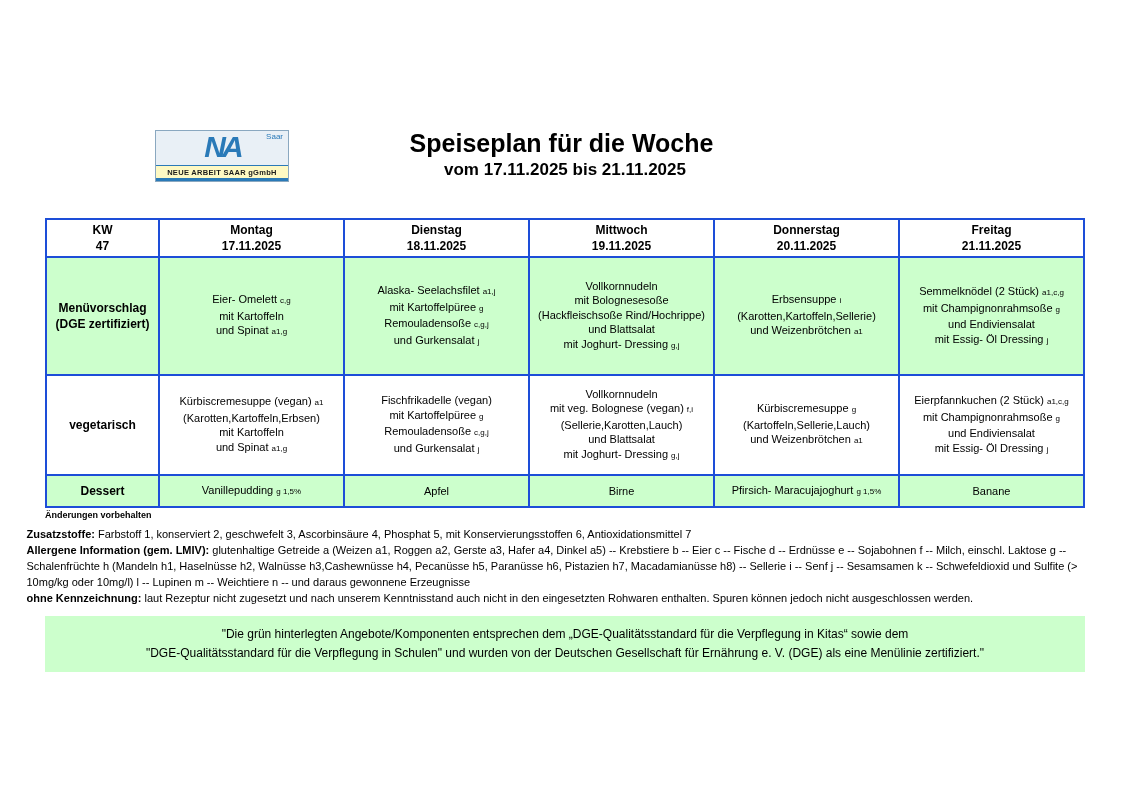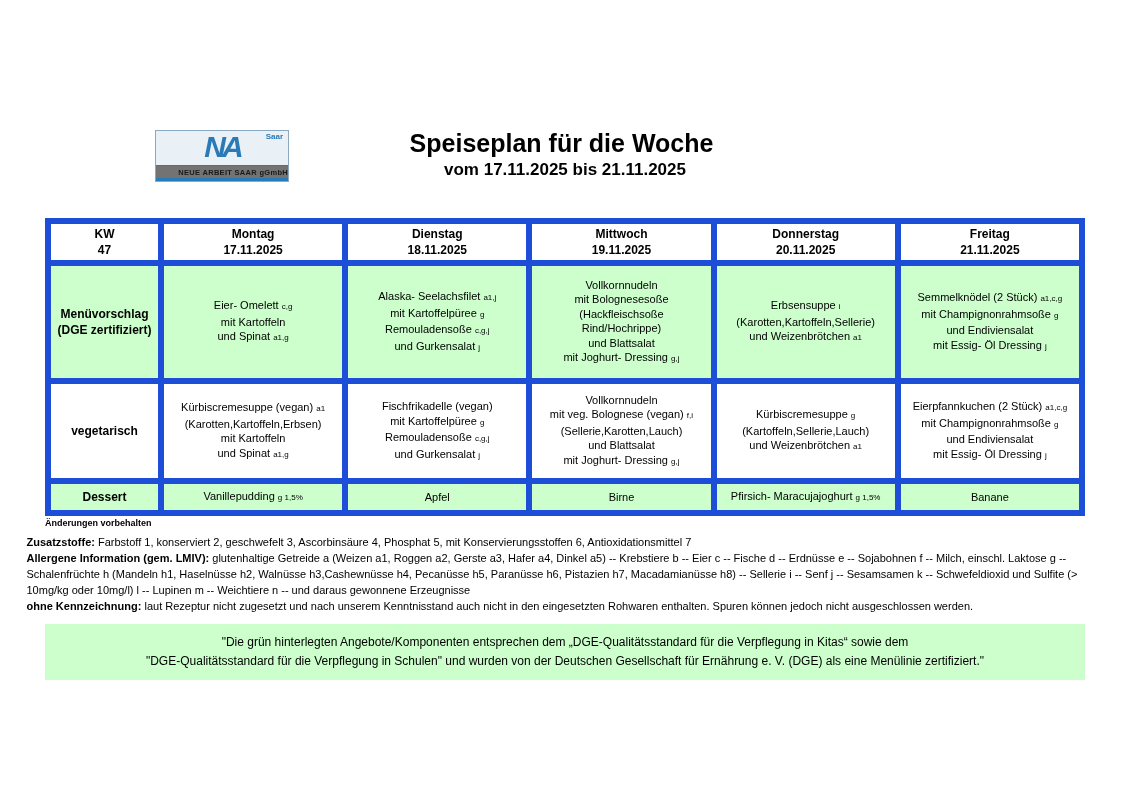--- a/index.html
+++ b/index.html
@@ -3,27 +3,27 @@
 <meta charset="utf-8">
 <style>
   html,body{margin:0;padding:0;}
   body{width:1123px;height:794px;background:#ffffff;font-family:"Liberation Sans",sans-serif;color:#000;
        --hl:#ccffcc; --logo-blue:#2a7ab8;}
   .page{position:relative;width:1123px;height:794px;overflow:hidden;border-radius:13px;}
   .header{position:relative;height:66px;margin-top:128px;}
   .logo{position:absolute;left:155px;top:2px;width:132px;border:1px solid #8aa8c0;background:#fff;}
   .logo-art{position:relative;height:34px;background:#e9f0f6;text-align:center;}
   .logo-na{font-style:italic;font-weight:bold;font-size:30px;line-height:32px;color:var(--logo-blue);letter-spacing:-4px;}
-  .logo-saar{position:absolute;right:5px;top:1px;font-size:8px;color:var(--logo-blue);font-weight:bold;}
-  .logo-caption{font-size:7.5px;letter-spacing:.3px;text-align:right;padding:2px 0 1px;border-top:1px solid var(--logo-blue);border-bottom:3px solid var(--logo-blue);background:#737373;font-weight:bold;color:#1a1a1a;}
+  .logo-saar{position:absolute;right:5px;top:1px;font-size:8px;color:var(--logo-blue);font-weight:normal;}
+  .logo-caption{font-size:7.5px;letter-spacing:.3px;text-align:center;padding:2px 0 1px;border-top:1px solid var(--logo-blue);border-bottom:3px solid var(--logo-blue);background:#fef9c3;font-weight:bold;color:#1a1a1a;}
   .titles{text-align:center;}
   .title{font-size:25px;font-weight:bold;line-height:30px;}
   .subtitle{font-size:17px;font-weight:bold;line-height:24px;padding-left:7px;}
   table.menu{border-collapse:collapse;table-layout:fixed;margin:24px 0 0 45px;width:1040px;border:2px solid #000;}
-  .menu th,.menu td{border:6px solid #1d4ed8;vertical-align:middle;text-align:center;padding:2px 6px;}
+  .menu th,.menu td{border:2px solid #1d4ed8;vertical-align:middle;text-align:center;padding:2px 6px;}
   .menu thead th{font-size:12px;font-weight:bold;line-height:16px;background:#fff;}
   .menu tbody th{font-size:12px;font-weight:bold;line-height:16px;}
   .menu td{font-size:11px;}
   .menu .line{line-height:14.5px;}
   .menu .code{font-size:8px;}
   tr.hl th, tr.hl td{background:var(--hl);}
   thead tr{height:38px;}
   tr.r-menuevorschlag{height:118px;}
   tr.r-vegetarisch{height:100px;}
   tr.r-dessert{height:32px;}

